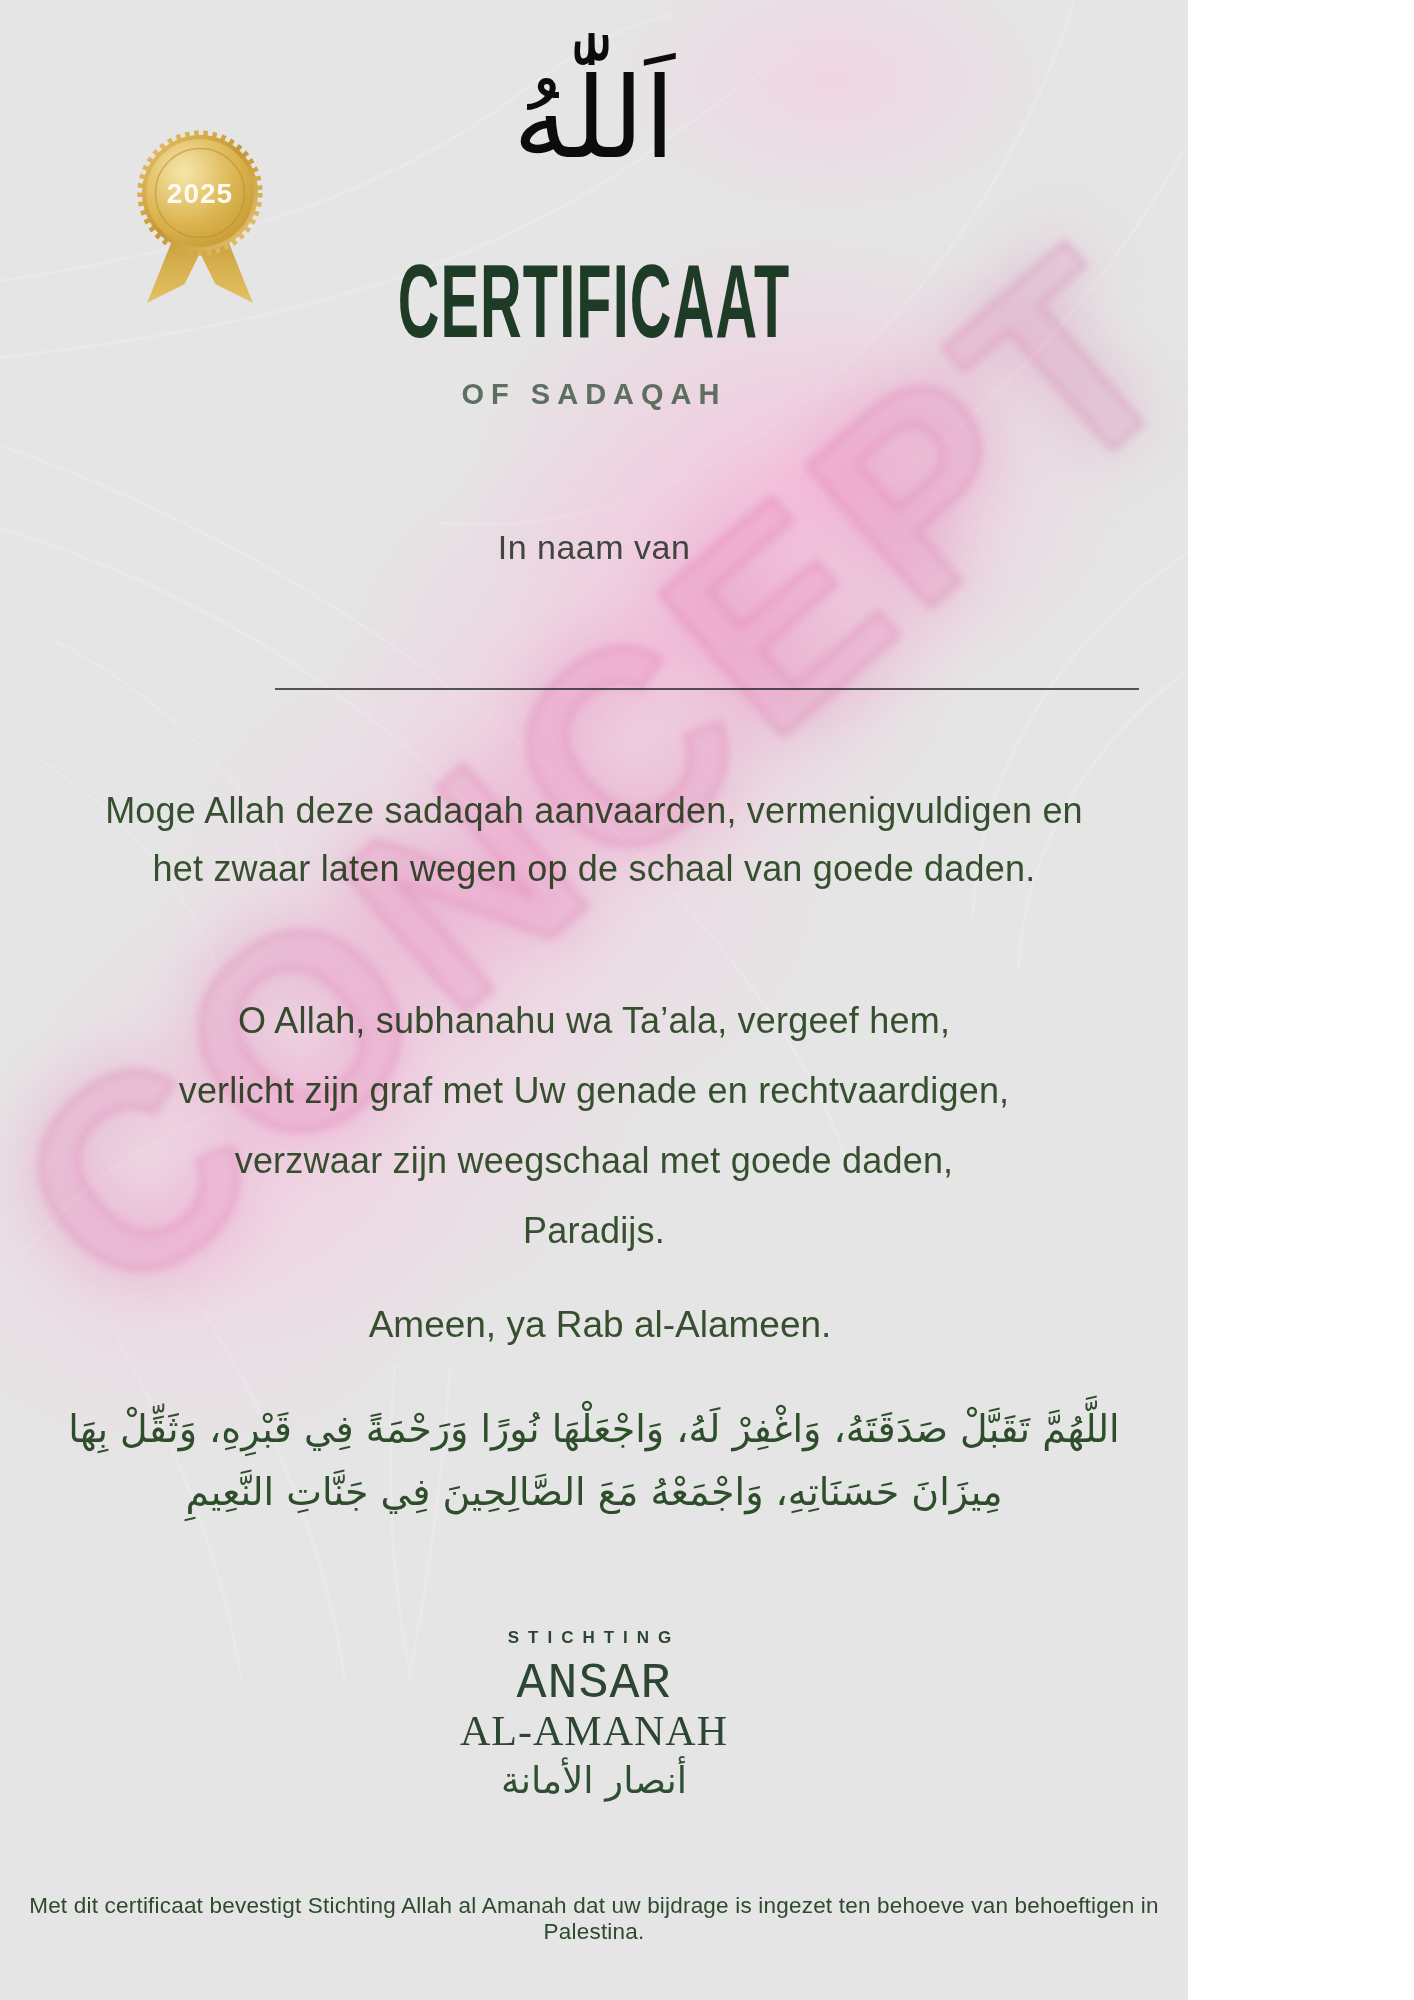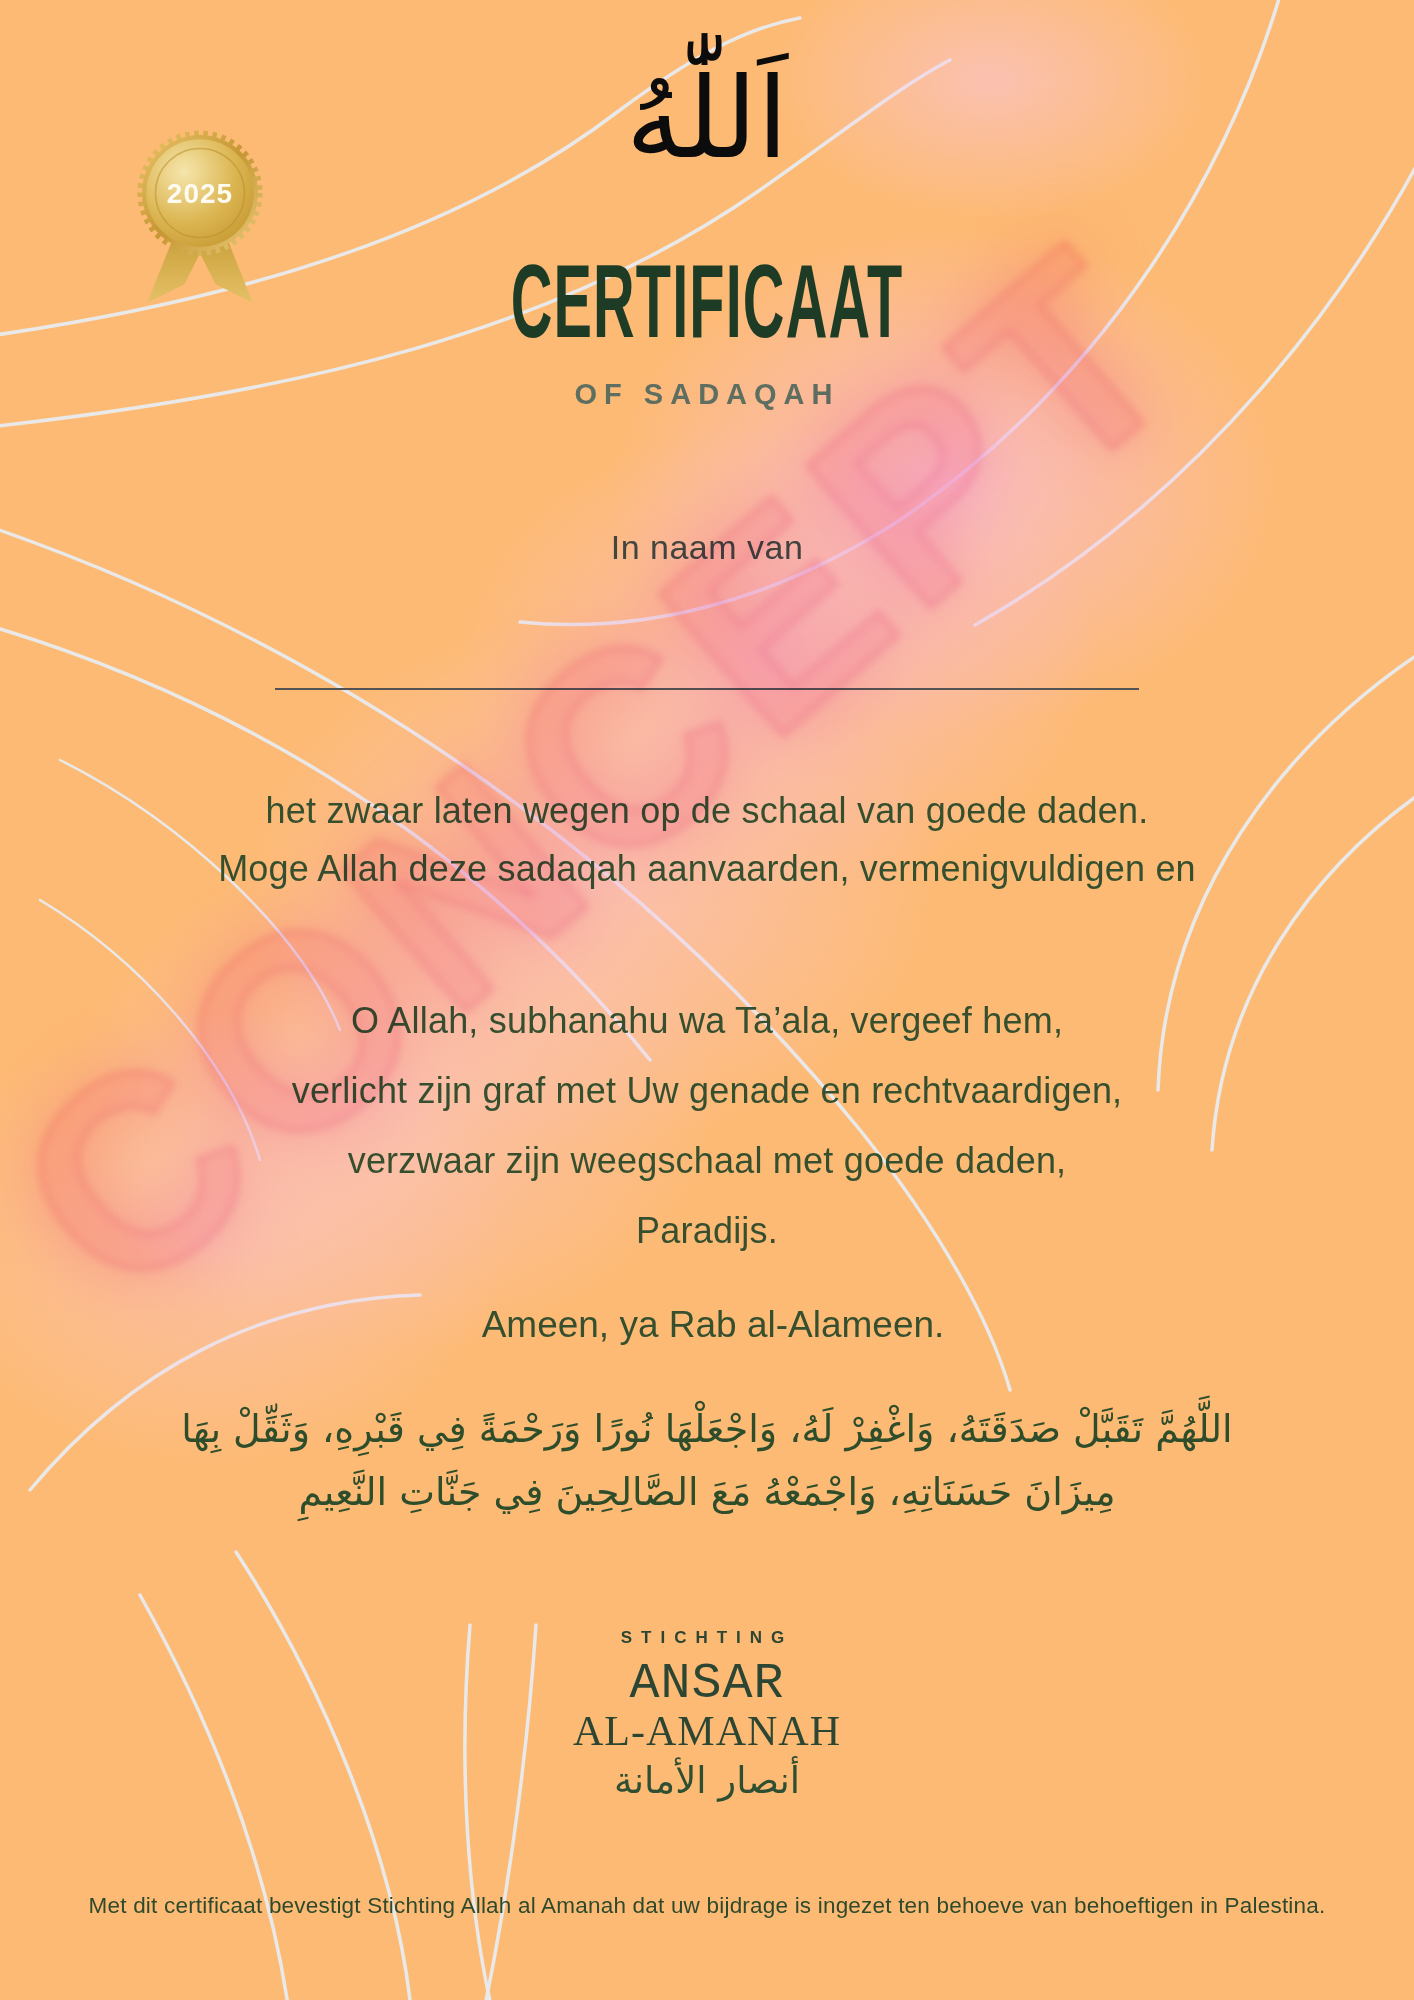--- a/index.html
+++ b/index.html
@@ -1,18 +1,18 @@
 <!DOCTYPE html>
 <html><head>
 <meta charset="utf-8">
 <style>
   html,body{margin:0;padding:0;background:#ffffff;}
   .page{
-    position:relative; width:1414px; height:2000px; overflow:hidden;
-    background:#fdba74; font-family:"Liberation Sans", sans-serif;
+    position:relative; width:1188px; height:2000px; overflow:hidden;
+    background:#e5e5e5; font-family:"Liberation Sans", sans-serif;
   }
   
   .olive-bg{position:absolute; inset:0; z-index:0;}
   .pink-wash{
     position:absolute; inset:0; z-index:1; pointer-events:none;
     background:
       radial-gradient(ellipse 320px 200px at 70% 4%,  rgba(249,199,227,.55), transparent 70%),
       radial-gradient(ellipse 480px 360px at 67% 24%, rgba(248,190,222,.75), transparent 70%),
       radial-gradient(ellipse 460px 340px at 55% 33%, rgba(248,190,222,.6),  transparent 70%),
       radial-gradient(ellipse 500px 380px at 42% 44%, rgba(249,199,227,.55), transparent 70%),
@@ -144,22 +144,22 @@
 
     <div class="center-block title">CERTIFICAAT</div>
 
     <div class="center-block subtitle">OF SADAQAH</div>
 
     <div class="center-block recipient-label">In naam van</div>
 
     <div class="name-line"></div>
 
     <div class="center-block blessing">
+      <p>Moge Allah deze sadaqah aanvaarden, vermenigvuldigen en</p>
       <p>het zwaar laten wegen op de schaal van goede daden.</p>
-      <p>Moge Allah deze sadaqah aanvaarden, vermenigvuldigen en</p>
     </div>
 
     <div class="center-block prayer">
       <p>O Allah, subhanahu wa Ta’ala, vergeef hem,</p>
       <p>verlicht zijn graf met Uw genade en rechtvaardigen,</p>
       <p>verzwaar zijn weegschaal met goede daden,</p>
       <p>Paradijs.</p>
     </div>
 
     <div class="center-block ameen">Ameen, ya Rab al-Alameen.</div>

